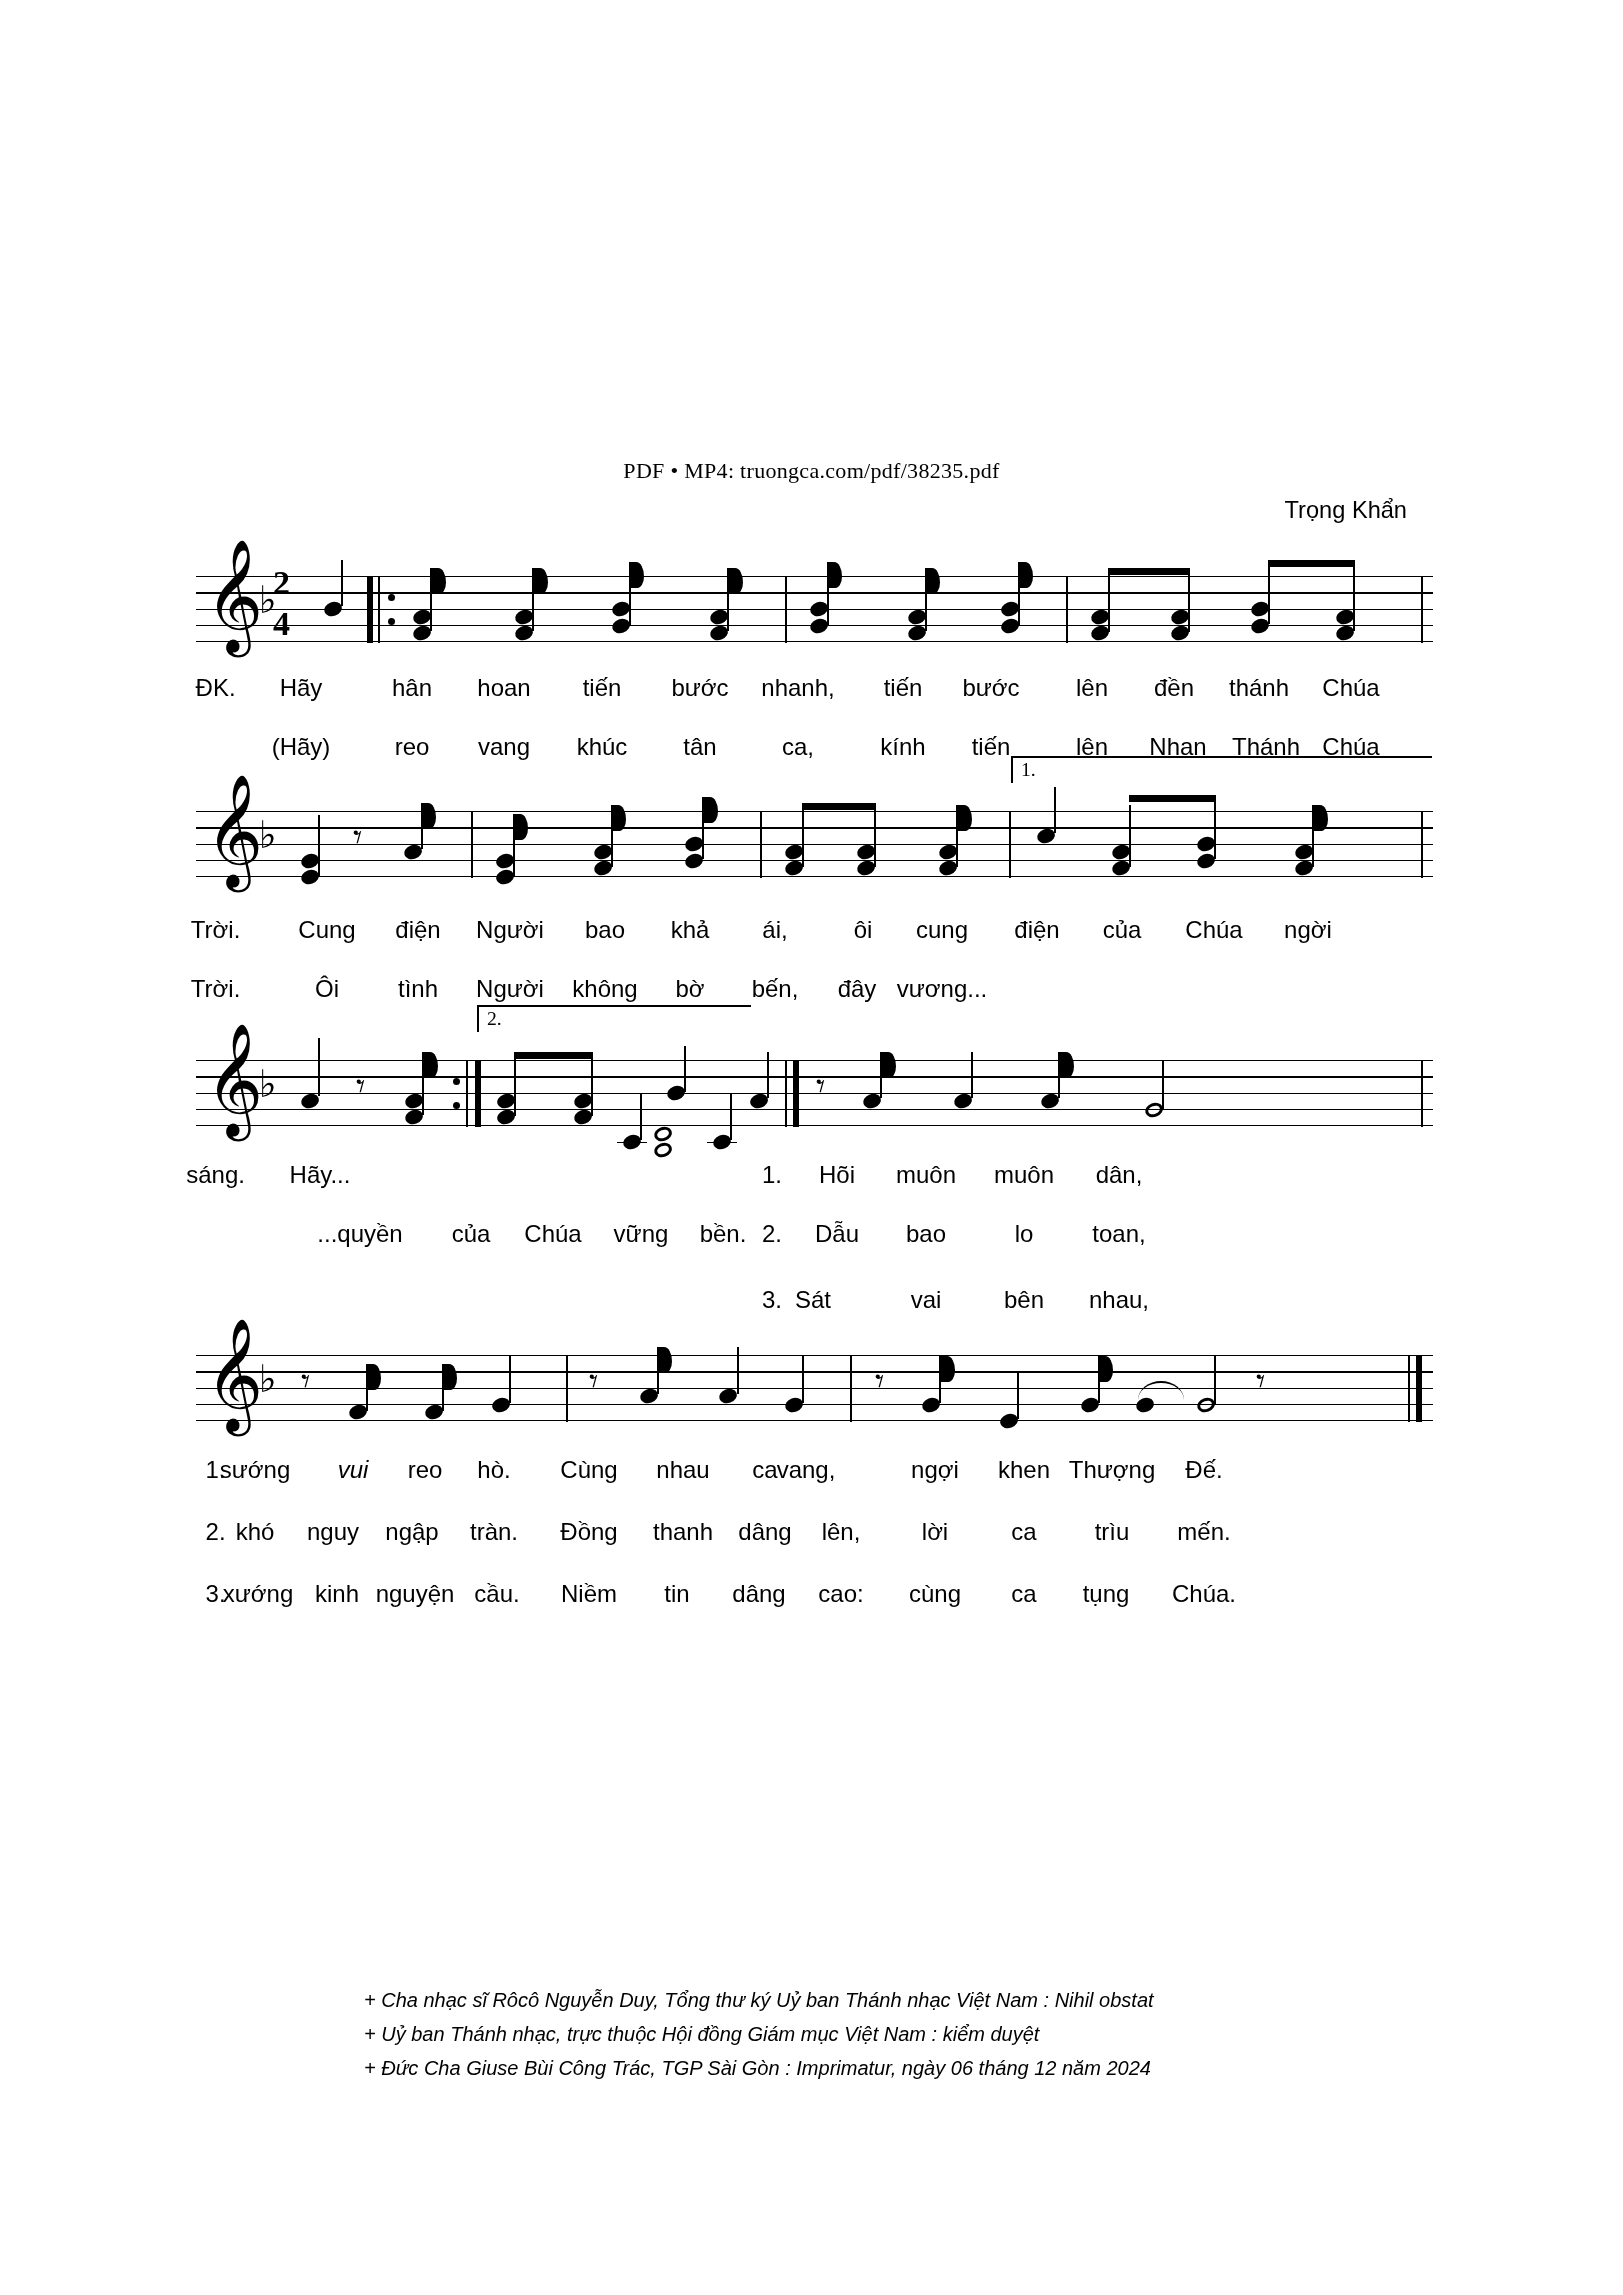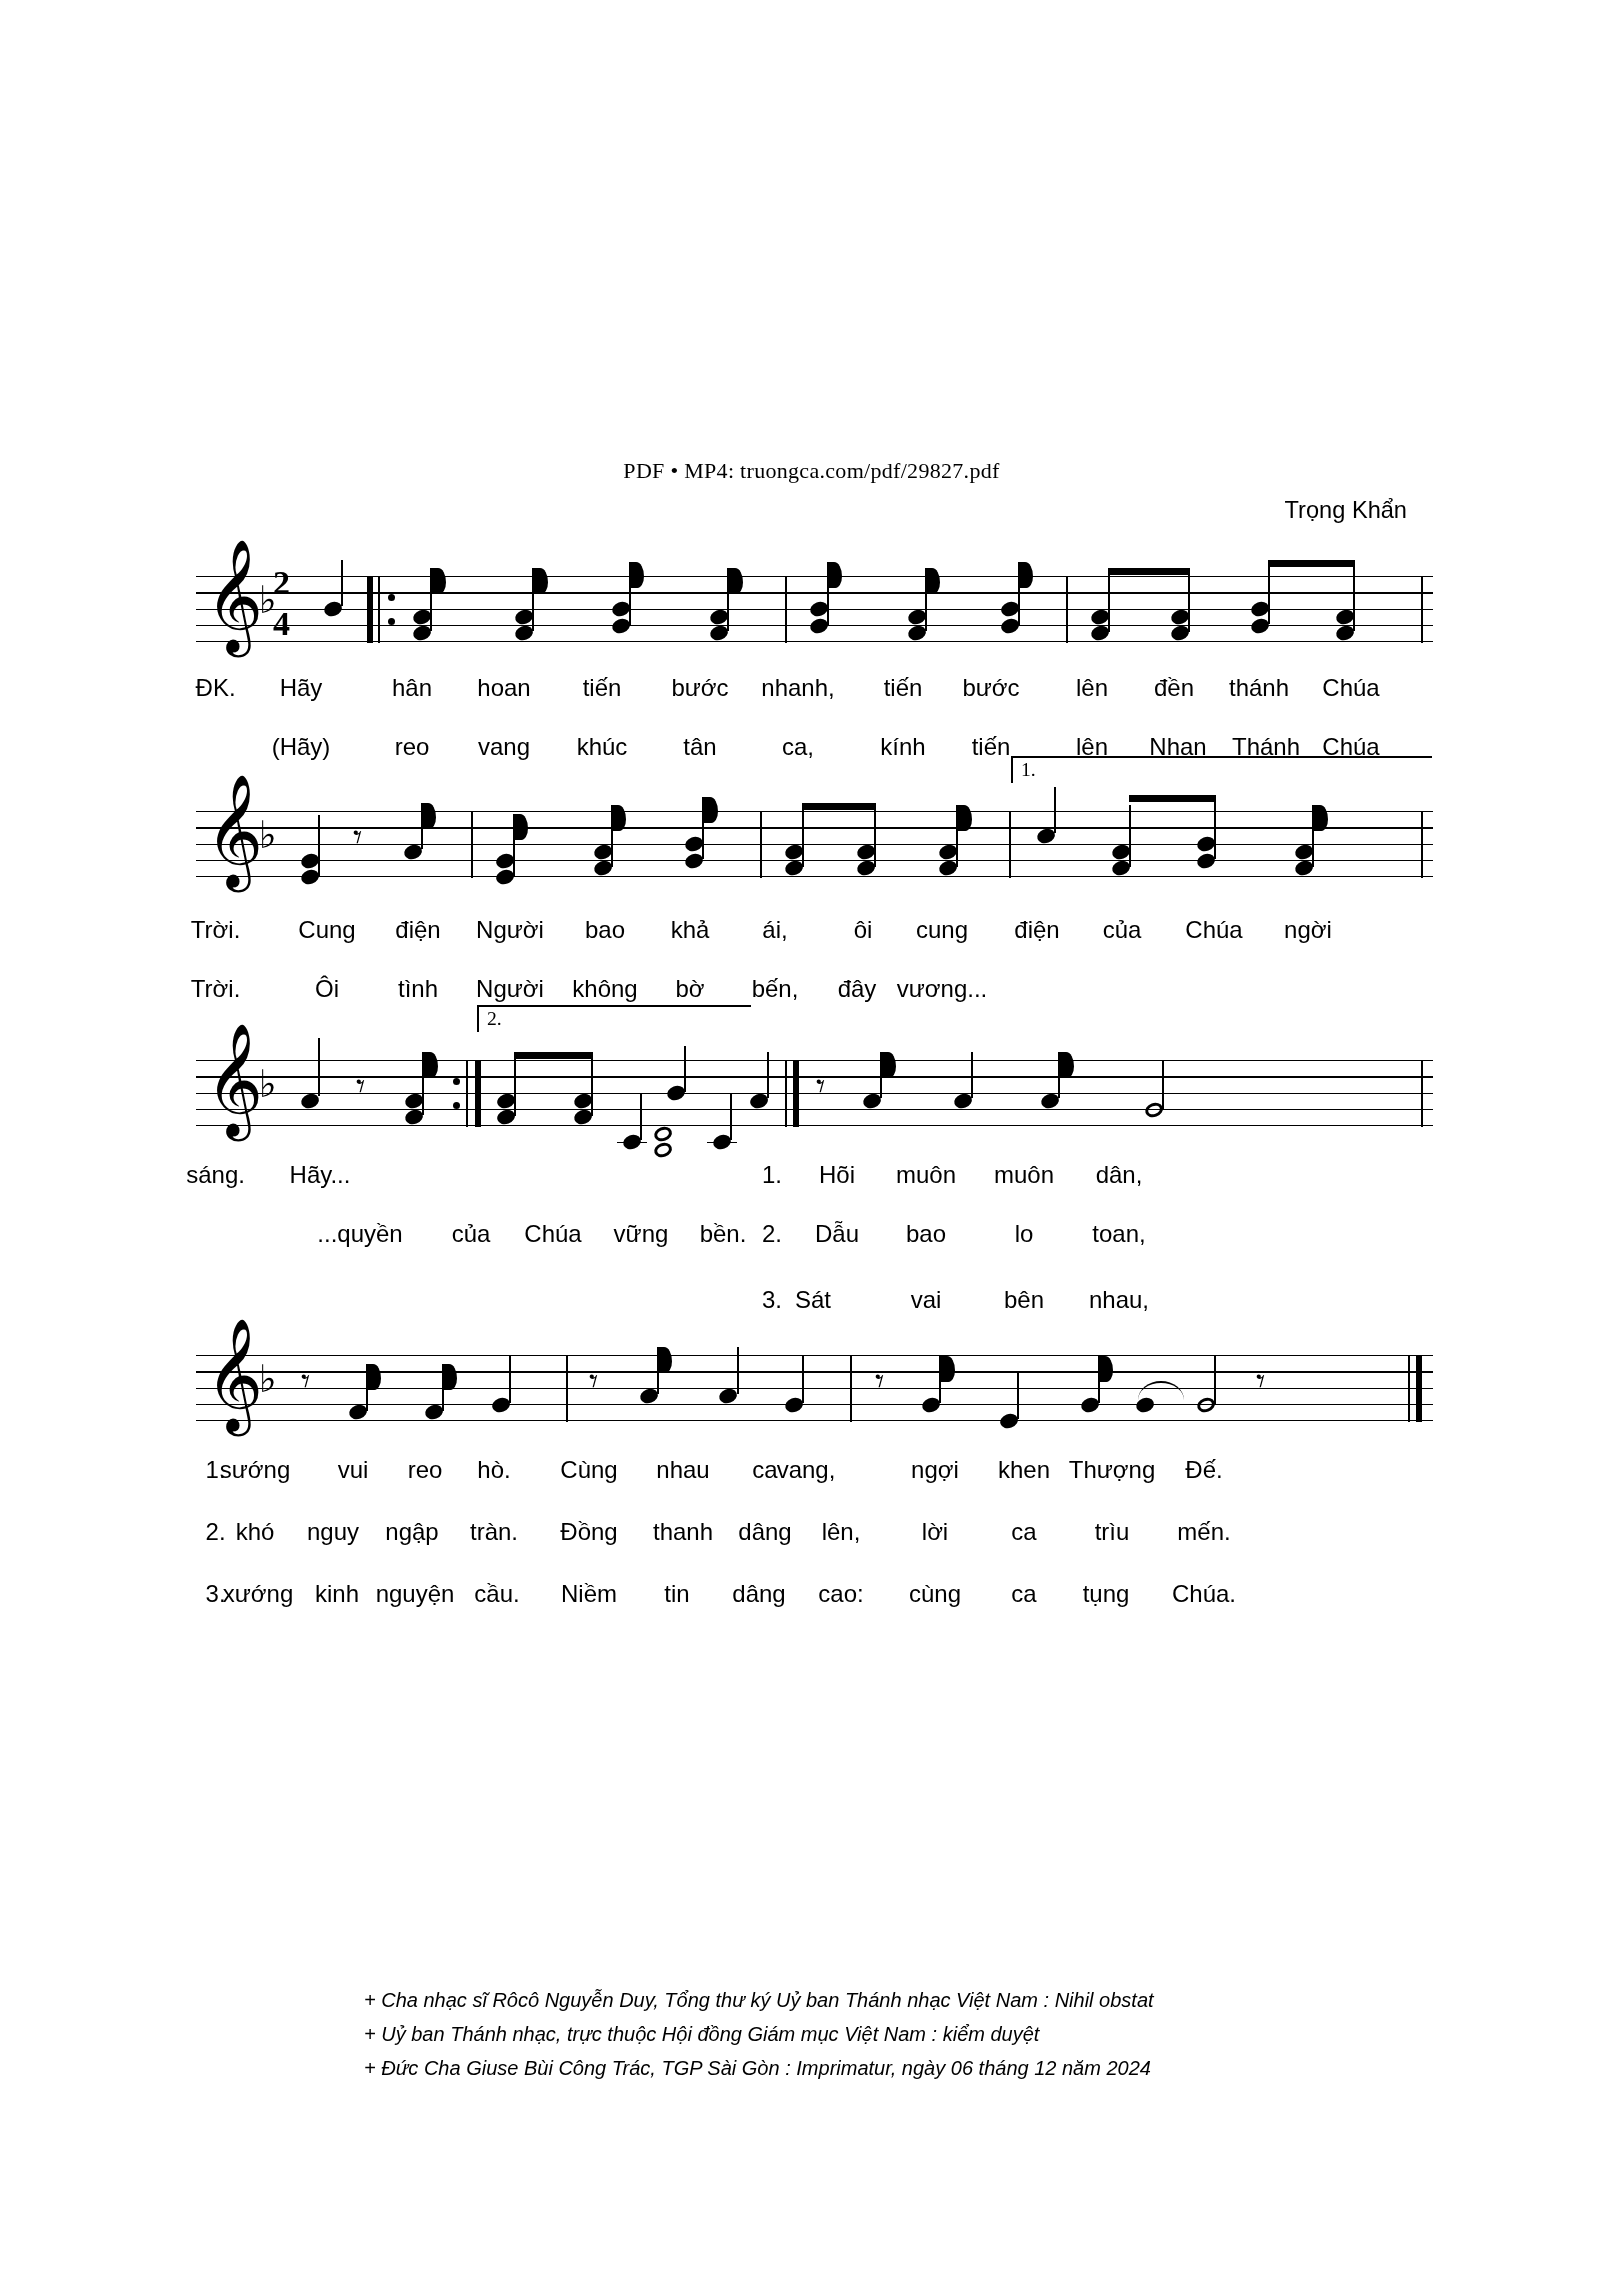--- a/index.html
+++ b/index.html
@@ -212,21 +212,21 @@
   }
   .footer .head { font-size: 20px; }
   .footer .head b { font-weight: bold; }
   .footer .ln { padding-left: 71px; }
 </style>
 </head>
 <body>
 
 <div class="page">
 
-  <div class="subtitle">PDF • MP4: truongca.com/pdf/29827.pdf</div>
+  <div class="subtitle">PDF • MP4: truongca.com/pdf/38235.pdf</div>
   <div class="composer">Trọng Khẩn</div>
 
   <div class="system" style="top: 576px;">
     <div class="staff">
       <div class="line l1"></div>
       <div class="line l2"></div>
       <div class="line l3"></div>
       <div class="line l4"></div>
       <div class="line l5"></div>
 
@@ -615,21 +615,21 @@
       <div class="rest" style="left:1060px; top:9.2px;">𝄾</div>
 
       <div class="barline" style="left:1212px;"></div>
       <div class="barline thick" style="left:1220px;"></div>
     </div>
   </div>
 
   <div class="lyric-row" style="top: 1456px;">
       <span class="syl" style="left: 19.6px;">1.</span>
       <span class="syl" style="left: 59px;">sướng</span>
-      <span class="syl" style="left: 157px;">vui</span>
+      <span class="syl" style="left: 157px; font-style: italic;">vui</span>
       <span class="syl" style="left: 229px;">reo</span>
       <span class="syl" style="left: 298px;">hò.</span>
       <span class="syl" style="left: 393px;">Cùng</span>
       <span class="syl" style="left: 487px;">nhau</span>
       <span class="syl" style="left: 569px;">ca</span>
       <span class="syl" style="left: 610px;">vang,</span>
       <span class="syl" style="left: 739px;">ngợi</span>
       <span class="syl" style="left: 828px;">khen</span>
       <span class="syl" style="left: 916px;">Thượng</span>
       <span class="syl" style="left: 1008px;">Đế.</span>

